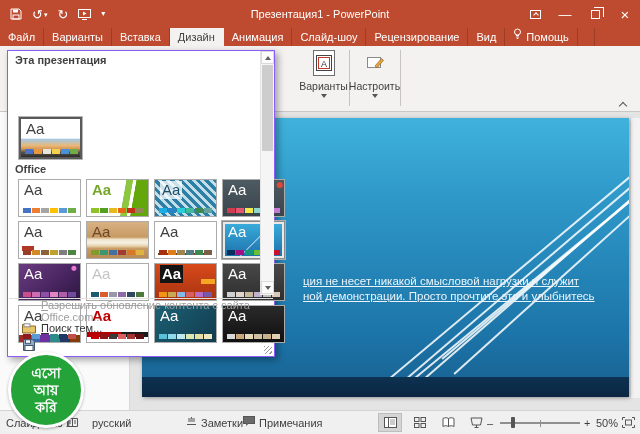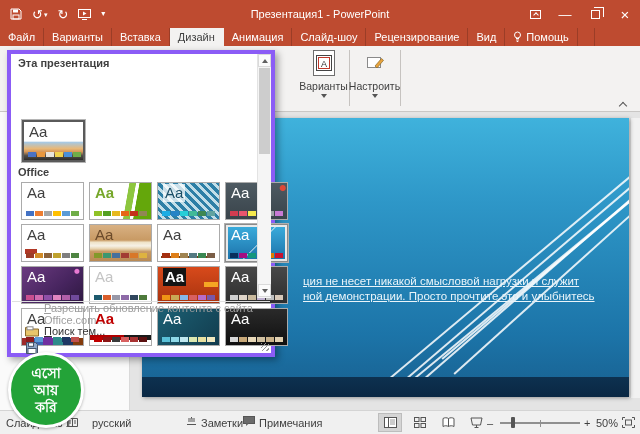--- a/index.html
+++ b/index.html
@@ -13,21 +13,21 @@
   .win-title { position:absolute; left:0; right:0; top:0; height:28px; display:flex; align-items:center; justify-content:center; color:#fff; font-size:11px; pointer-events:none; }
   .winctl { position:absolute; top:0; right:0; height:28px; display:flex; }
   .winctl .wbtn { width:30px; height:28px; display:flex; align-items:center; justify-content:center; color:#fff; font-size:13px; }
   .restore-glyph { position:relative; width:9px; height:9px; border:1px solid #fff; }
   .restore-glyph:before { content:""; position:absolute; left:2px; top:-4px; width:9px; height:9px; border:1px solid #fff; border-bottom:none; border-left:none; }
   .ribbondisp-glyph { width:11px; height:9px; border:1px solid #fff; position:relative; }
   .ribbondisp-glyph:before { content:""; position:absolute; left:3px; top:2px; width:3px; height:3px; border-left:1px solid #fff; border-top:1px solid #fff; transform:rotate(45deg); }
 
   
   .tabbar { position:absolute; left:0; top:28px; width:640px; height:18px; background:#BE4B30; display:flex; font-size:11px; }
-  .tab { display:flex; align-items:center; gap:4px; padding:0 8px; color:#fff; line-height:18px; border-right:1px solid rgba(0,0,0,0.18); white-space:nowrap; }
+  .tab { display:flex; align-items:flex-start; gap:4px; padding:0 8px; color:#fff; line-height:18px; border-right:1px solid rgba(0,0,0,0.18); white-space:nowrap; }
   .tab.active { background:#F3F2F1; color:#3F3F3F; border-right-color:transparent; }
   .tab svg { display:block; }
 
   
   .ribbon { position:absolute; left:0; top:46px; width:640px; height:66px; background:#F3F2F1; border-bottom:1px solid #C9C7C5; }
   .rb-sep { position:absolute; top:4px; height:56px; width:1px; background:#C6C3C0; }
   .rb-btn { position:absolute; top:4px; width:47px; height:58px; display:flex; flex-direction:column; align-items:center; color:#3F3F3F; }
   .rb-btn .ic { height:26px; display:flex; align-items:center; justify-content:center; }
   .rb-btn .lbl { font-size:10.5px; margin-top:4px; white-space:nowrap; }
   .rb-btn .caret { margin-top:2px; width:0; height:0; border-left:3px solid transparent; border-right:3px solid transparent; border-top:4px solid #555; }
@@ -40,21 +40,21 @@
   .slide-scroll { position:absolute; right:0; top:118px; width:10px; height:280px; background:#F2F2F2; border-left:1px solid #DDDDDD; }
 
   
   .slide { position:absolute; left:142px; top:118px; width:487px; height:279px; background:linear-gradient(180deg,#3FB2DC 0%,#2E97C8 30%,#1C74A8 78%,#186090 100%); box-shadow:1px 1px 4px rgba(0,0,0,0.35); overflow:hidden; }
   .slide .bottom-band { position:absolute; left:0; bottom:0; width:100%; height:20px; background:linear-gradient(180deg,#0D3150,#0A2743); }
   .slide .dline { position:absolute; height:1.5px; background:rgba(255,255,255,0.85); transform-origin:0 50%; }
   .slide-title { position:absolute; left:160px; top:62px; color:#F4FAFC; font-size:27px; line-height:33px; letter-spacing:1px; font-weight:400; white-space:pre; }
   .slide-body { position:absolute; left:161px; top:156px; color:#EAF5FA; font-size:11.5px; line-height:15px; white-space:pre;text-decoration:underline; }
 
   
-  .dropdown { position:absolute; left:7px; top:50px; width:268px; height:307px; background:#FFFFFF; border:4px solid #8b5cf6; box-shadow:3px 3px 7px rgba(0,0,0,0.35); z-index:20; font-size:11px; }
+  .dropdown { position:absolute; left:7px; top:50px; width:268px; height:307px; background:#FFFFFF; border:1px solid #8b5cf6; box-shadow:3px 3px 7px rgba(0,0,0,0.35); z-index:20; font-size:11px; }
   .dd-header { position:absolute; left:7px; color:#404040; font-weight:bold; font-size:11px; }
   .thumb { position:relative; width:63px; height:38px; border:1px solid #ABABAB; background-clip:padding-box; cursor:default; }
   .thumb .aa { position:absolute; left:5px; top:1px; font-size:15px; line-height:18px; }
   .thumb .sw { position:absolute; left:4px; bottom:3px; display:flex; gap:1px; }
   .thumb .sw i { display:block; width:8px; height:5px; }
   .thumb.selected { border-color:#8A8A8A; box-shadow:0 0 0 1px #AFAFAF, inset 0 0 0 2px #E9E9E9; }
   .thumb.current { width:63px; height:42px; border:2px solid #5A5A5A; box-shadow:0 0 0 1px #B5B5B5; }
   #current-theme-slot { position:absolute; left:11px; top:66px; }
   #theme-grid { position:absolute; left:10px; top:128px; width:267px; display:grid; grid-template-columns:repeat(4,63px); grid-auto-rows:38px; gap:4px 5px; }
   .dd-scrollbar { position:absolute; right:0; top:0; width:14px; height:244px; background:#F5F5F5; border-left:1px solid #E3E3E3; }

